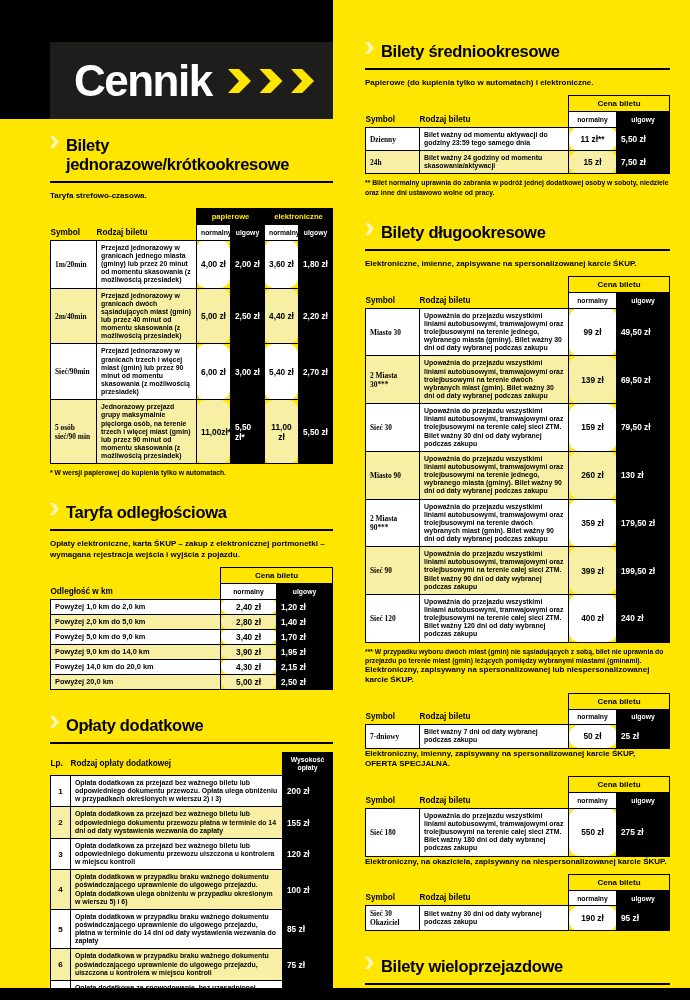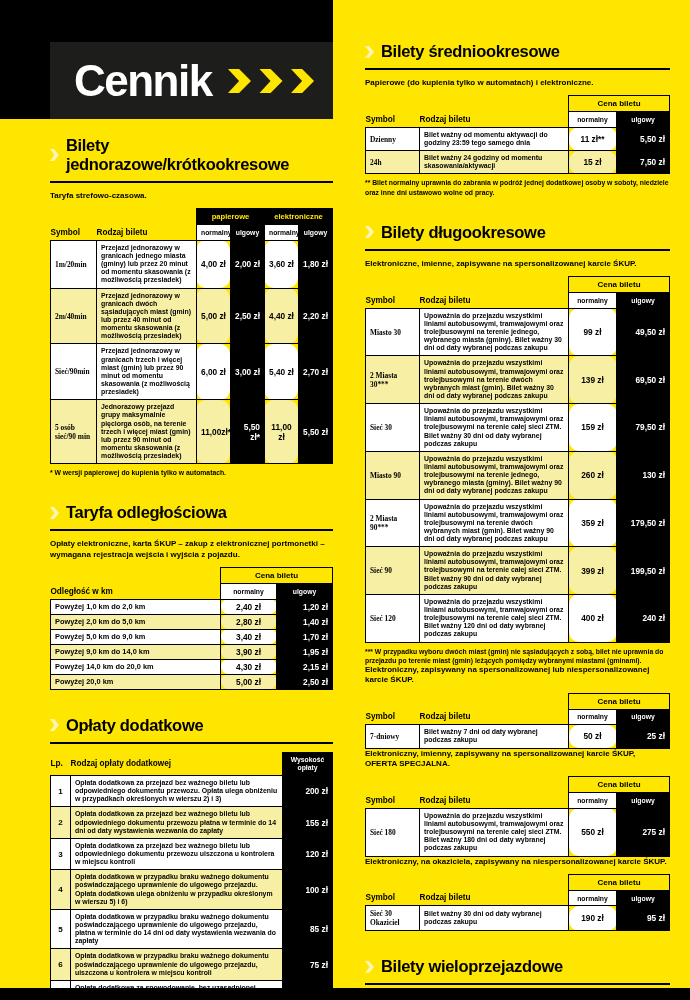--- a/index.html
+++ b/index.html
@@ -10,40 +10,40 @@
     color:#000;
   }
   .top-black{position:absolute;left:0;top:0;width:333px;height:119px;background:#000;}
   .cennik-panel{position:absolute;left:50px;top:42px;width:283px;height:77px;background:#1D1D1B;
     display:flex;align-items:center;padding-left:24px;gap:16px;box-sizing:border-box;}
   .cennik-title{color:#fff;font-size:44px;font-weight:bold;letter-spacing:-1.5px;line-height:1;}
   .col-left{position:absolute;left:50px;top:136px;width:283px;}
   .col-right{position:absolute;left:365px;top:42px;width:305px;}
   .bottom-bar{position:absolute;left:0;bottom:0;width:690px;height:12px;background:#000;}
 
-  .section-title{display:flex;align-items:center;gap:7px;font-size:16.5px;font-weight:bold;
+  .section-title{display:flex;align-items:flex-start;gap:7px;font-size:16.5px;font-weight:bold;
     letter-spacing:-0.3px;border-bottom:2px solid #000;padding-bottom:7px;margin:0 0 8px 0;}
   .gap-top{margin-top:26px;}
   .intro{font-size:8px;font-weight:bold;margin:0 0 7px 0;line-height:1.3;}
   .footnote{font-size:6.8px;font-weight:bold;margin:4px 0 0 0;line-height:1.35;}
 
   table.tbl{width:100%;border-collapse:collapse;table-layout:fixed;}
   .tbl th,.tbl td{border:1px solid #000;padding:3px 4px;vertical-align:middle;box-sizing:border-box;}
   .tbl .nob{border:none;background:transparent;text-align:left;padding-left:0;}
   .colh{font-size:8.2px;font-weight:bold;}
   .gh{background:#000;color:#FFE600;font-size:7.6px;font-weight:bold;text-align:center;padding:2px;}
   .gh2{background:#000;color:#fff;font-size:6.8px;font-weight:bold;text-align:center;line-height:1.2;}
   .ph{background:transparent;font-size:8px;font-weight:bold;text-align:center;padding:2px;}
   .sh-n{background:#fff;font-size:6.8px;font-weight:bold;text-align:center;padding:2px;}
   .sh-u{background:#000;color:#fff;font-size:6.8px;font-weight:bold;text-align:center;padding:2px;}
   .sym{font-size:7.4px;font-weight:bold;font-family:Liberation Serif, serif;}
   .desc{font-size:6.9px;font-weight:bold;line-height:1.18;}
   .num{font-size:8px;font-weight:bold;text-align:center;}
   .pn{font-size:8.3px;font-weight:bold;text-align:center;border-radius:10px;}
-  .pu{font-size:8.3px;font-weight:bold;text-align:right;}
+  .pu{font-size:8.3px;font-weight:bold;text-align:left;}
   .rng{font-size:7.4px;font-weight:bold;padding:2px 5px;}
   .tbl tbody tr:nth-child(odd) td{background:#fff;}
   .tbl tbody tr:nth-child(even) td{background:#F7F0A4;}
   .tbl tbody tr td.pu{background:#000;color:#fff;}
   .tight tbody td{padding:2px 4px;}
 </style>
 </head>
 <body>
 
 <div class="page">

